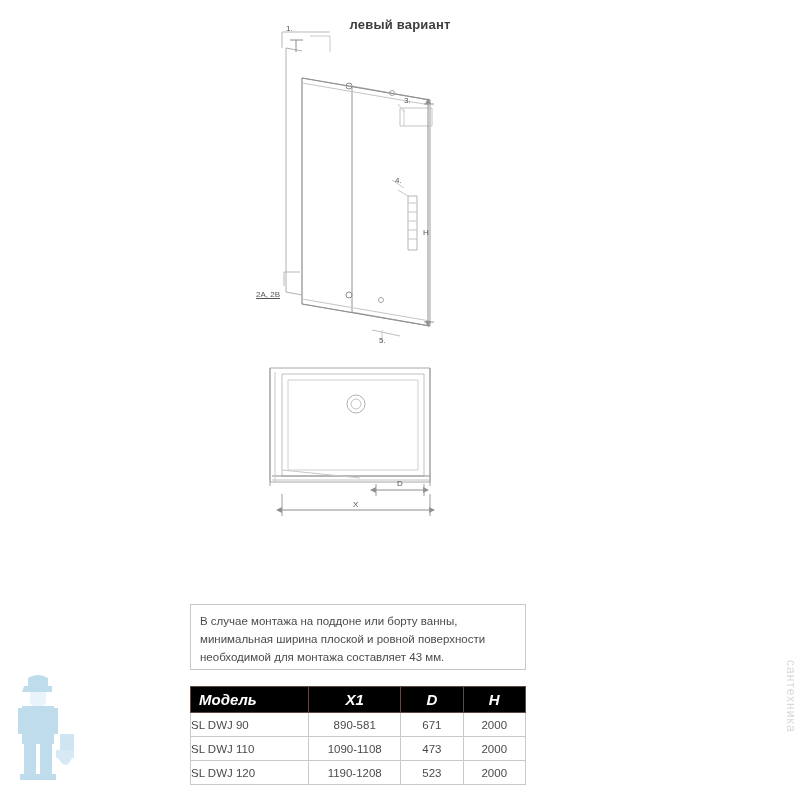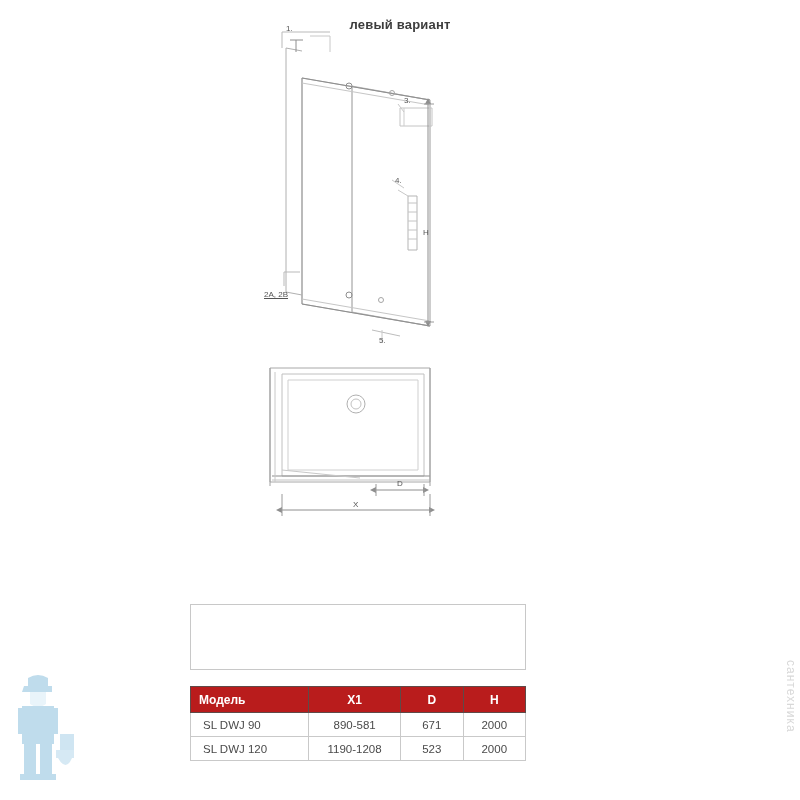--- a/index.html
+++ b/index.html
@@ -65,43 +65,44 @@
   
   .spec-table {
     position: absolute;
     left: 190px;
     top: 686px;
     width: 336px;
     border-collapse: collapse;
     font-size: 11.5px;
   }
   .spec-table th {
-    background: #b91c1c;
+    background: #000000;
     color: #ffffff;
     font-weight: bold;
-    font-size: 12px;
+    font-size: 15px;
     padding: 4px 0 4px 0;
     border: 1px solid #5f4a48;
     text-align: center;
     height: 17px;
+    font-style: italic;
   }
   .spec-table th.col-model {
     text-align: left;
     padding-left: 8px;
   }
   .spec-table td {
     border: 1px solid #c9c9c9;
     padding: 3px 0;
     text-align: center;
     height: 17px;
     color: #4a4a4a;
   }
   .spec-table td.col-model {
     text-align: left;
-    padding-left: 12px;
+    padding-left: 0;
   }
   .col-w-model { width: 110px; }
   .col-w-x1 { width: 92px; }
   .col-w-d { width: 62px; }
   .col-w-h { width: 62px; }
 
   
   .wm-right {
     position: absolute;
     right: 2px;
@@ -227,46 +228,53 @@
 
       <path d="M282,510 L430,510" stroke="#8e8e8e" marker-start="url(#arrL)" marker-end="url(#arrR)"></path>
       <path d="M282,494 L282,516" stroke="#9a9a9a"></path>
       <path d="M430,494 L430,516" stroke="#9a9a9a"></path>
     </g>
   </svg>
 
   <div class="dim-label" style="left:286px; top:24px;">1.</div>
   <div class="dim-label" style="left:404px; top:96px;">3.</div>
   <div class="dim-label" style="left:395px; top:176px;">4.</div>
-  <div class="dim-label" style="left:264px; top:290px;text-decoration:underline;">2A, 2B</div>
+  <div class="dim-label" style="left:256px; top:290px;text-decoration:underline;">2A, 2B</div>
   <div class="dim-label" style="left:379px; top:336px;">5.</div>
   <div class="dim-label" style="left:423px; top:228px;">H</div>
 
   <div class="dim-label" style="left:397px; top:479px;">D</div>
   <div class="dim-label" style="left:353px; top:500px;">X</div>
 
   <div class="note-box"></div>
+  <div class="note-text">В случае монтажа на поддоне или борту ванны, минимальная ширина плоской и ровной поверхности необходимой для монтажа составляет 43 мм.</div>
 
   <table class="spec-table">
     <thead>
       <tr>
         <th class="col-model col-w-model">Модель</th>
         <th class="col-w-x1">X1</th>
         <th class="col-w-d">D</th>
         <th class="col-w-h">H</th>
       </tr>
     </thead>
     <tbody>
       <tr>
         <td class="col-model">SL DWJ 90</td>
         <td>890-581</td>
         <td>671</td>
         <td>2000</td>
       </tr>
       <tr>
+        <td class="col-model">SL DWJ 110</td>
+        <td>1090-1108</td>
+        <td>473</td>
+        <td>2000</td>
+      </tr>
+      <tr>
         <td class="col-model">SL DWJ 120</td>
         <td>1190-1208</td>
         <td>523</td>
         <td>2000</td>
       </tr>
     </tbody>
   </table>
 
   <div class="wm-right">сантехника</div>
 

